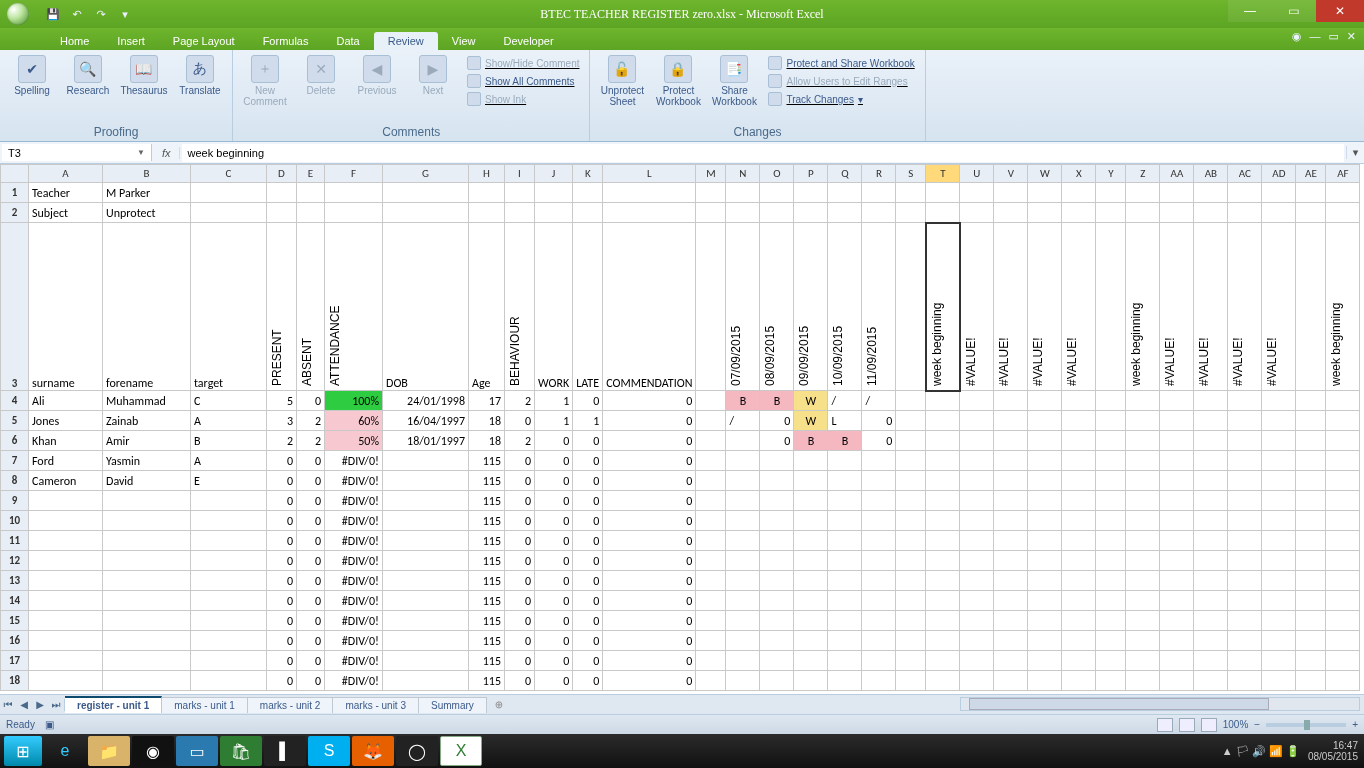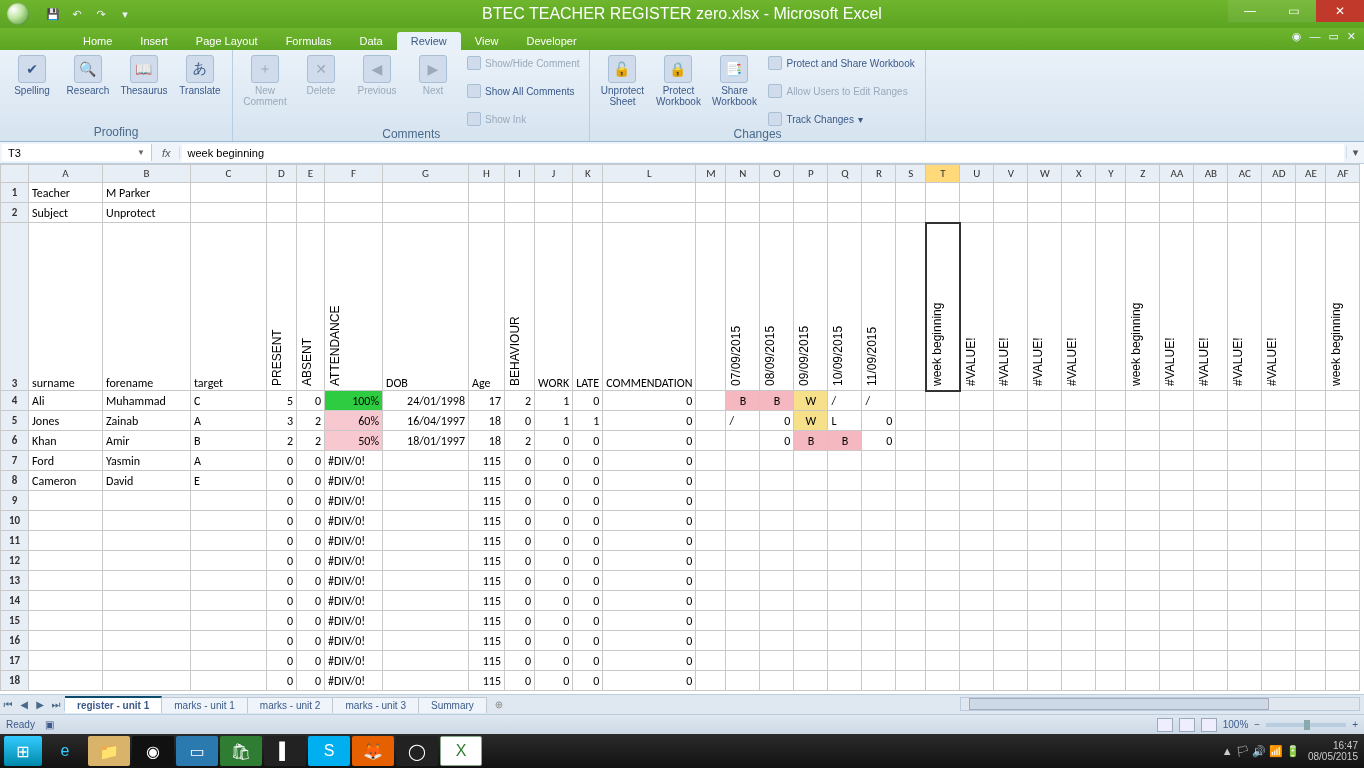--- a/index.html
+++ b/index.html
@@ -4,42 +4,42 @@
 <style>
 * { margin: 0; padding: 0; box-sizing: border-box; font-family: "Segoe UI", Tahoma, sans-serif; }
 body { width: 1364px; height: 768px; overflow: hidden; background: #fff; font-size: 11px; }
 
 
 .titlebar { height: 28px; background: linear-gradient(#6fb52d,#5ca523); display: flex; align-items: center; color: #fff; position: relative; }
 .titlebar .orb { width: 36px; height: 28px; display: flex; align-items: center; justify-content: center; }
 .orb-circle { width: 22px; height: 22px; border-radius: 50%; background: radial-gradient(circle at 30% 30%,#fff,#bde5a0 40%,#3e8b1e); box-shadow: inset 0 0 2px rgba(0,0,0,.4); }
 .qat { display: flex; gap: 6px; align-items: center; padding: 0 8px; }
 .qat-btn { width: 18px; height: 18px; display:flex; align-items:center; justify-content:center; color:#eef; font-size:11px; }
-.titlebar .title { position:absolute; left:50%; transform:translateX(-50%); font-size:16px; }
+.titlebar .title { position:absolute; left:50%; transform:translateX(-50%); font-size:12px;font-family:Liberation Serif, serif; }
 .win-buttons { position:absolute; right:0; top:0; display:flex; }
 .win-btn { width: 44px; height: 22px; display:flex; align-items:center; justify-content:center; color:#fff; font-size:12px; }
 .win-btn.close { background:#c0392b; width:48px; }
 .win-btn.minmax { background: rgba(255,255,255,0.08); }
 
 
-.tabs { height: 22px; background: linear-gradient(#6fb52d,#5ca523); display:flex; align-items:flex-end; padding-left:69px; gap:2px; position:relative; }
+.tabs { height: 22px; background: linear-gradient(#6fb52d,#5ca523); display:flex; align-items:flex-end; padding-left:46px; gap:2px; position:relative; }
 .tab { padding: 3px 14px; font-size:11px; color:#fff; border-radius:3px 3px 0 0; cursor:default; }
 .tab.active { background:#e8f1f8; color:#3b5a8a; }
 .tabs .help-area { position:absolute; right:8px; top:2px; display:flex; gap:8px; color:#eaf3ff; }
 
 
 .ribbon { height: 92px; background: linear-gradient(#eaf1f9,#d6e4f0); border-bottom:1px solid #9bb8d3; display:flex; }
 .group { border-right:1px solid #b9cde0; padding: 2px 6px 0 6px; display:flex; flex-direction:column; }
 .group-body { flex:1; display:flex; align-items:flex-start; gap:4px; }
 .group-label { text-align:center; font-size:12px; color:#4a6a8a; padding-bottom:2px; }
 .big-btn { width:52px; display:flex; flex-direction:column; align-items:center; gap:2px; padding-top:3px; color:#3b5a8a; }
 .big-btn.disabled { color:#9aaabb; }
 .big-ico { width:28px; height:28px; background:#d0dceb; border:1px solid #a9bfd5; border-radius:3px; display:flex; align-items:center; justify-content:center; font-size:14px; }
 .big-btn .lbl { font-size:10px; text-align:center; line-height:11px; }
-.small-btns { display:flex; flex-direction:column; gap:12px; padding-top:3px; }
+.small-btns { display:flex; flex-direction:column; gap:2px; padding-top:3px;text-decoration:underline; }
 .small-btn { display:flex; align-items:center; gap:4px; font-size:10px; color:#3b5a8a; padding:1px 4px; white-space:nowrap; }
 .small-btn.disabled { color:#9aaabb; }
 .si { width:14px; height:14px; background:#d0dceb; border:1px solid #a9bfd5; border-radius:2px; display:inline-block; }
 
 
 .namebox-row { height: 22px; border-bottom:1px solid #b9cde0; display:flex; align-items:stretch; background:#eef4fa; }
 .namebox { width:150px; border-right:1px solid #b9cde0; display:flex; align-items:center; padding:0 6px; font-size:11px; background:#fff; margin:2px; justify-content:space-between;}
 .namebox .dd { color:#666; font-size:8px; }
 .fx-area { display:flex; align-items:center; flex:1; }
 .fx-label { padding:0 8px; font-style:italic; color:#555; border-right:1px solid #d0dceb;}
@@ -50,21 +50,21 @@
 .grid-wrap { position:relative; height: 530px; overflow:hidden; background:#fff; }
 table.sheet { border-collapse:collapse; table-layout:fixed; }
 .sheet th, .sheet td { border:1px solid #c9c9c9; font-size:12px; font-family:Calibri, sans-serif; height:20px; padding:0 3px; overflow:hidden; white-space:nowrap; background:#fff; }
 .sheet thead th { background:#e8eef5; color:#333; font-weight:normal; text-align:center; height:18px; font-size:11px; }
 .sheet thead th.sel { background:#ffd97a; }
 .sheet .rowhdr { background:#e8eef5; text-align:center; width:28px; color:#333; font-size:11px; }
 .corner { background:#e8eef5; width:28px; }
 .vtext { writing-mode: vertical-rl; transform: rotate(180deg); text-align:left; padding:4px 0; display:block; height:160px; }
 .row3 td, .row3 th.rowhdr { height:168px; vertical-align:bottom; }
 .num { text-align:right; }
-.ctr { text-align:left; }
+.ctr { text-align:right; }
 .att-green { background:#2ecc40 !important; color:#000; text-align:right;}
 .att-pink { background:#f8c8d0 !important; text-align:right;}
 .mark-b { background:#f5b7c0 !important; text-align:center;}
 .mark-w { background:#f7e08a !important; text-align:center;}
 .selcell { border:2px solid #333 !important; }
 .pagebreak-r { border-right:1px dashed #888 !important; }
 
 
 .cA{width:74px}.cB{width:88px}.cC{width:76px}.cD{width:30px}.cE{width:28px}.cF{width:58px}.cG{width:86px}.cH{width:36px}.cI{width:30px}.cJ{width:30px}.cK{width:30px}.cL{width:30px}.cM{width:30px}
 .cN{width:34px}.cO{width:34px}.cP{width:34px}.cQ{width:34px}.cR{width:34px}

